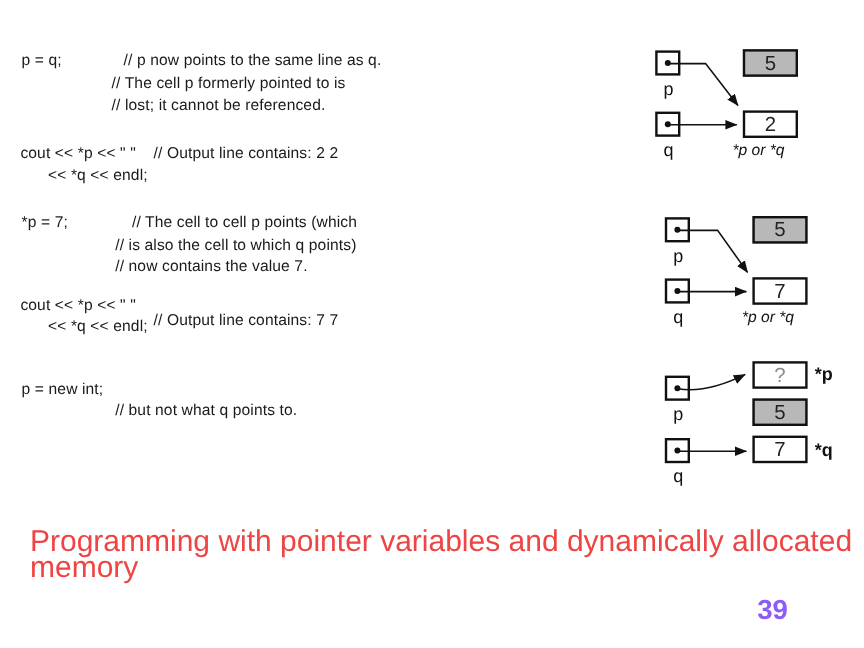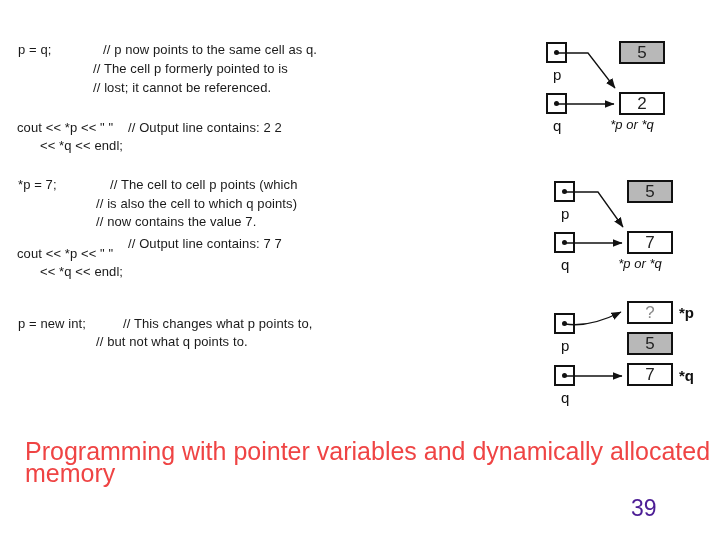--- a/index.html
+++ b/index.html
@@ -23,46 +23,45 @@
     position:absolute; width:42px; height:19px; border:2px solid #111;
     background:#ffffff; font-size:17px; line-height:19px; text-align:center;
     color:#222; box-sizing:content-box;
   }
   .cell.gray { background:#b8b8b8; }
   .cell.unknown { color:#8a8a8a; }
   .dlabel { position:absolute; font-size:15px; line-height:15px; color:#111; }
   .reflabel { position:absolute; font-size:13px; line-height:13px; color:#111; width:62px; text-align:center;font-style:italic; }
   .sidelabel { position:absolute; font-size:15px; line-height:15px; font-weight:bold; color:#111; }
   .caption { position:absolute; left:25px; top:440px; font-size:25px; line-height:22px; color:#ef4444; }
-  .pagenum { position:absolute; left:631px; top:496px; font-size:23px; line-height:24px; color:#4c1d95; }
+  .pagenum { position:absolute; left:631px; top:496px; font-size:23px; line-height:24px; color:#8b5cf6;font-weight:bold; }
   .arrows { position:absolute; left:0; top:0; pointer-events:none; }
 </style>
 </head>
 <body>
 
 <div class="slide">
 
   <span class="code" style="left:18px;top:43px">p = q;</span>
-  <span class="code" style="left:103px;top:43px">// p now points to the same cell as q.</span>
+  <span class="code" style="left:103px;top:43px">// p now points to the same line as q.</span>
   <span class="code" style="left:93px;top:62px">// The cell p formerly pointed to is</span>
   <span class="code" style="left:93px;top:81px">// lost; it cannot be referenced.</span>
   <span class="code" style="left:17px;top:121px">cout &lt;&lt; *p &lt;&lt; " "</span>
   <span class="code" style="left:128px;top:121px">// Output line contains: 2 2</span>
   <span class="code" style="left:40px;top:139px">&lt;&lt; *q &lt;&lt; endl;</span>
 
   <span class="code" style="left:18px;top:178px">*p = 7;</span>
   <span class="code" style="left:110px;top:178px">// The cell to cell p points (which</span>
   <span class="code" style="left:96px;top:197px">// is also the cell to which q points)</span>
   <span class="code" style="left:96px;top:215px">// now contains the value 7.</span>
   <span class="code" style="left:17px;top:247px">cout &lt;&lt; *p &lt;&lt; " "</span>
-  <span class="code" style="left:128px;top:237px">// Output line contains: 7 7</span>
+  <span class="code" style="left:128px;top:260px">// Output line contains: 7 7</span>
   <span class="code" style="left:40px;top:265px">&lt;&lt; *q &lt;&lt; endl;</span>
 
   <span class="code" style="left:18px;top:317px">p = new int;</span>
-  <span class="code" style="left:123px;top:317px">// This changes what p points to,</span>
   <span class="code" style="left:96px;top:335px">// but not what q points to.</span>
 
   <div class="pbox" style="left:546px;top:42px">
       <span class="dot"></span>
     </div>
   <span class="dlabel" style="left:553px;top:67px">p</span>
   <div class="cell gray" style="left: 619px; top: 41px; background: rgb(184, 184, 184);">5</div>
   <div class="pbox" style="left:546px;top:93px">
       <span class="dot"></span>
     </div>

